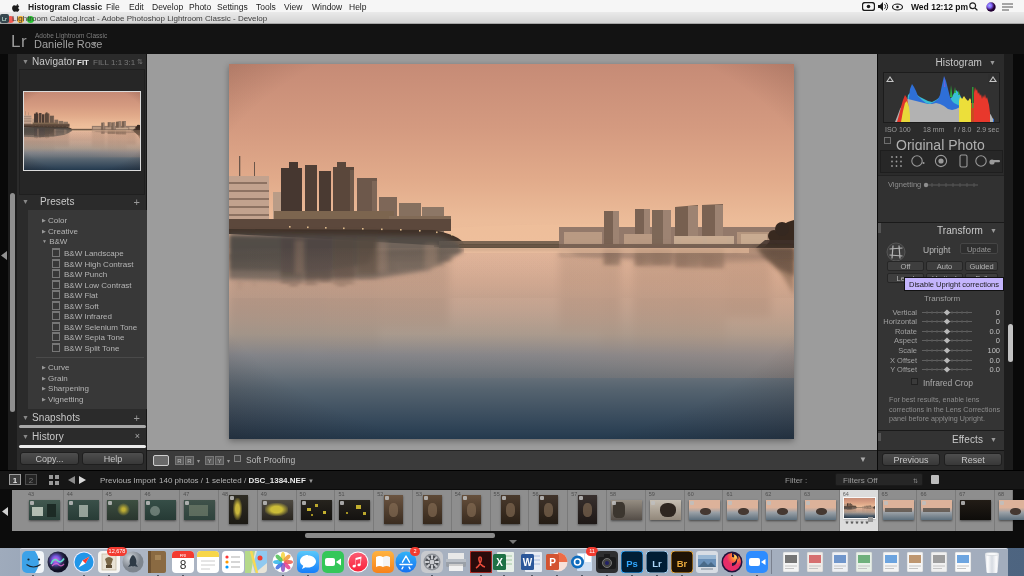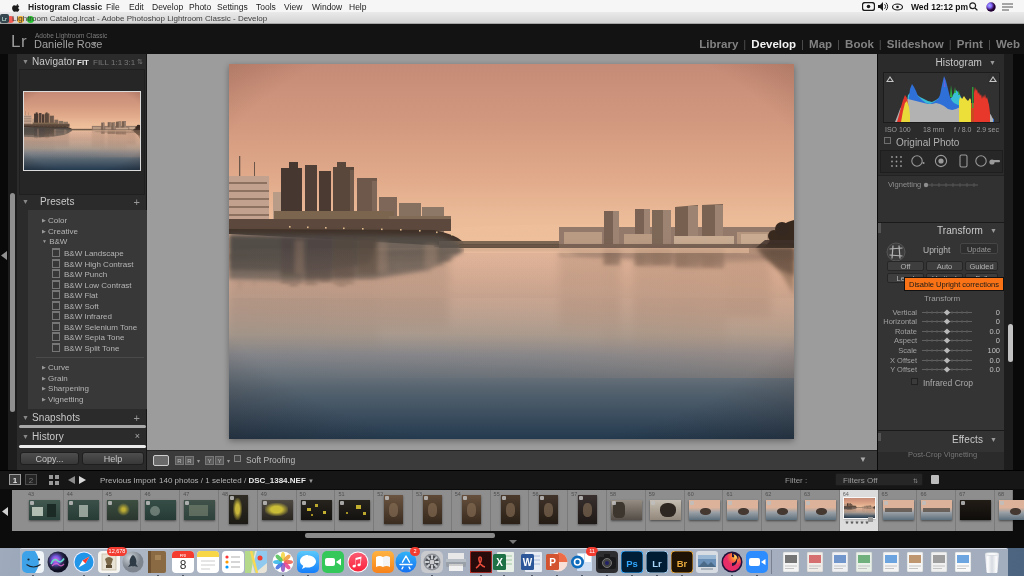--- a/index.html
+++ b/index.html
@@ -104,21 +104,20 @@
 <div class="tl" style="left:27px;background:#29c132"></div>
 <div id="titletext"><svg style="vertical-align:-2px;margin-right:3px" width="9" height="9" viewBox="0 0 9 9">
       <rect x="0" y="0" width="9" height="9" rx="2" fill="#37474f"></rect>
       <text x="4.5" y="6.8" font-size="5.5" fill="#dfe" text-anchor="middle" font-family="Liberation Sans">Lr</text>
     </svg>Lightroom Catalog.lrcat - Adobe Photoshop Lightroom Classic - Develop</div>
 <div class="abs" id="lrbar">
 <span style="position:absolute;left:11px;top:8px;font-size:17px;color:#9a9a9a;letter-spacing:.5px">Lr</span>
 <span style="position:absolute;left:35px;top:8px;font-size:6.5px;color:#7e7e7e">Adobe Lightroom Classic</span>
 <span style="position:absolute;left:34px;top:14px;font-size:11px;color:#a2a2a2">Danielle Rose</span>
 <span style="position:absolute;left:91px;top:16px;font-size:7px;color:#8a8a8a">▼</span>
-<div id="modules">Library<i>|</i><b>Develop</b><i>|</i>Map<i>|</i>Book<i>|</i>Slideshow<i>|</i>Print<i>|</i>Web</div>
 </div>
 <div class="abs" id="lstrip"></div>
 <div class="abs" id="ltrack"></div>
 <div class="abs" id="lthumb"></div>
 <div class="abs" id="lpanel">
 
 <span style="position:absolute;left:5px;top:4px;font-size:7px;color:#888">▼</span>
 <span class="hdr" style="left:15px;top:2px;font-weight:bold">Navigator</span>
 <span style="position:absolute;left:60px;top:4px;font-size:8px;font-weight:bold;color:#e8e8e8">FIT</span>
 <span style="position:absolute;left:76px;top:4px;font-size:8px;color:#777">FILL</span>
@@ -420,21 +419,21 @@
 <path d="M60 14 L60.7 3 61.4 14z" fill="#8a5adc" opacity=".8"></path>
 </svg>
 </div>
 <div style="position:absolute;left:0;top:72px;width:127px;font-size:7px;color:#9a9a9a">
 <span style="position:absolute;left:7px">ISO 100</span>
       <span style="position:absolute;left:45px">18 mm</span>
       <span style="position:absolute;left:76px">f / 8.0</span>
       <span style="position:absolute;right:6px">2.9 sec</span>
 </div>
 <div style="position:absolute;left:6px;top:83px;width:7px;height:7px;border:1px solid #6e6e6e;background:#303030"></div>
-<span style="position:absolute;left:18px;top:83px;font-size:10px;color:#b0b0b0">Original Photo</span>
+<span style="position:absolute;left:18px;top:83px;font-size:14px;color:#b0b0b0">Original Photo</span>
 
 <div style="position:absolute;left:2px;top:96px;width:123px;height:23px;background:#272727;border:1px solid #1e1e1e">
 <svg width="121" height="21" viewBox="0 0 121 21">
 <g fill="#9a9a9a">
 <g transform="translate(10,5)">
             <circle cx="1" cy="1" r=".9"></circle>
             <circle cx="5.5" cy="1" r=".9"></circle>
             <circle cx="10" cy="1" r=".9"></circle>
             <circle cx="1" cy="5.5" r=".9"></circle>
             <circle cx="5.5" cy="5.5" r=".9"></circle>
@@ -615,31 +614,36 @@
             <line x1="36" y1="3" x2="36" y2="6"></line>
             <line x1="41" y1="3" x2="41" y2="6"></line>
             <line x1="46" y1="3" x2="46" y2="6"></line>
           </g>
           <path d="M26 1.5l3.2 3-3.2 3-3.2-3z" fill="#b8b8b8"></path>
         </svg>
         <u>0.0</u>
       </div>
 <div style="position:absolute;left:33px;top:155px;width:7px;height:7px;border:1px solid #222;background:#3a3a3a"></div>
 <span style="position:absolute;left:45px;top:154.5px;font-size:8.5px;color:#ababab">Infrared Crop</span>
-</div>
-
-<div style="position:absolute;left:26px;top:223px;background:#f97316;border:1px solid #111;font-size:7.5px;color:#1a1a1a;padding:1.5px 4px;white-space:nowrap;z-index:5">Disable Upright corrections</div>
+<div style="position:absolute;left:11px;top:172px;width:114px;font-size:7.2px;line-height:1.32;color:#8d8d8d">For best results, enable lens corrections in the Lens Corrections panel before applying Upright.</div>
+</div>
+
+<div style="position:absolute;left:26px;top:223px;background:#c4b5fd;border:1px solid #111;font-size:7.5px;color:#1a1a1a;padding:1.5px 4px;white-space:nowrap;z-index:5">Disable Upright corrections</div>
 
 <div style="position:absolute;left:0;top:376px;width:127px;height:22px;background:#333;border-top:1px solid #1a1a1a">
 <div style="position:absolute;left:0;top:2px;width:3px;height:8px;background:#555"></div>
 <span class="hdr" style="right:22px;top:3px;font-weight:bold">Effects</span>
 <span style="position:absolute;right:8px;top:5px;font-size:7px;color:#999">▼</span>
 <div style="position:absolute;left:30px;top:19px;font-size:7.5px;color:#777">Post-Crop Vignetting</div>
 </div>
 
+<div style="position:absolute;left:0;top:396px;width:127px;height:20px;background:#2b2b2b;border-top:1px solid #151515">
+<div class="panelbtn" style="left:4px;top:2px;width:58px;height:13px;line-height:13px">Previous</div>
+<div class="panelbtn" style="left:66px;top:2px;width:58px;height:13px;line-height:13px">Reset</div>
+</div>
 </div>
 <div class="abs" id="rtrack"></div>
 <div class="abs" id="rthumb"></div>
 <div class="abs" id="rstrip"></div>
 <div class="abs" id="fcells">
 <div style="position:absolute;left:12px;top:1px;width:1001px;height:41px;background:#8e8e8e"></div>
 <svg style="position:absolute;left:2px;top:18px" width="6" height="9" viewBox="0 0 6 9">
       <path d="M6 0 L0 4.5 6 9z" fill="#d0d0d0"></path>
     </svg>
 <svg style="position:absolute;left:1015px;top:18px" width="6" height="9" viewBox="0 0 6 9">

